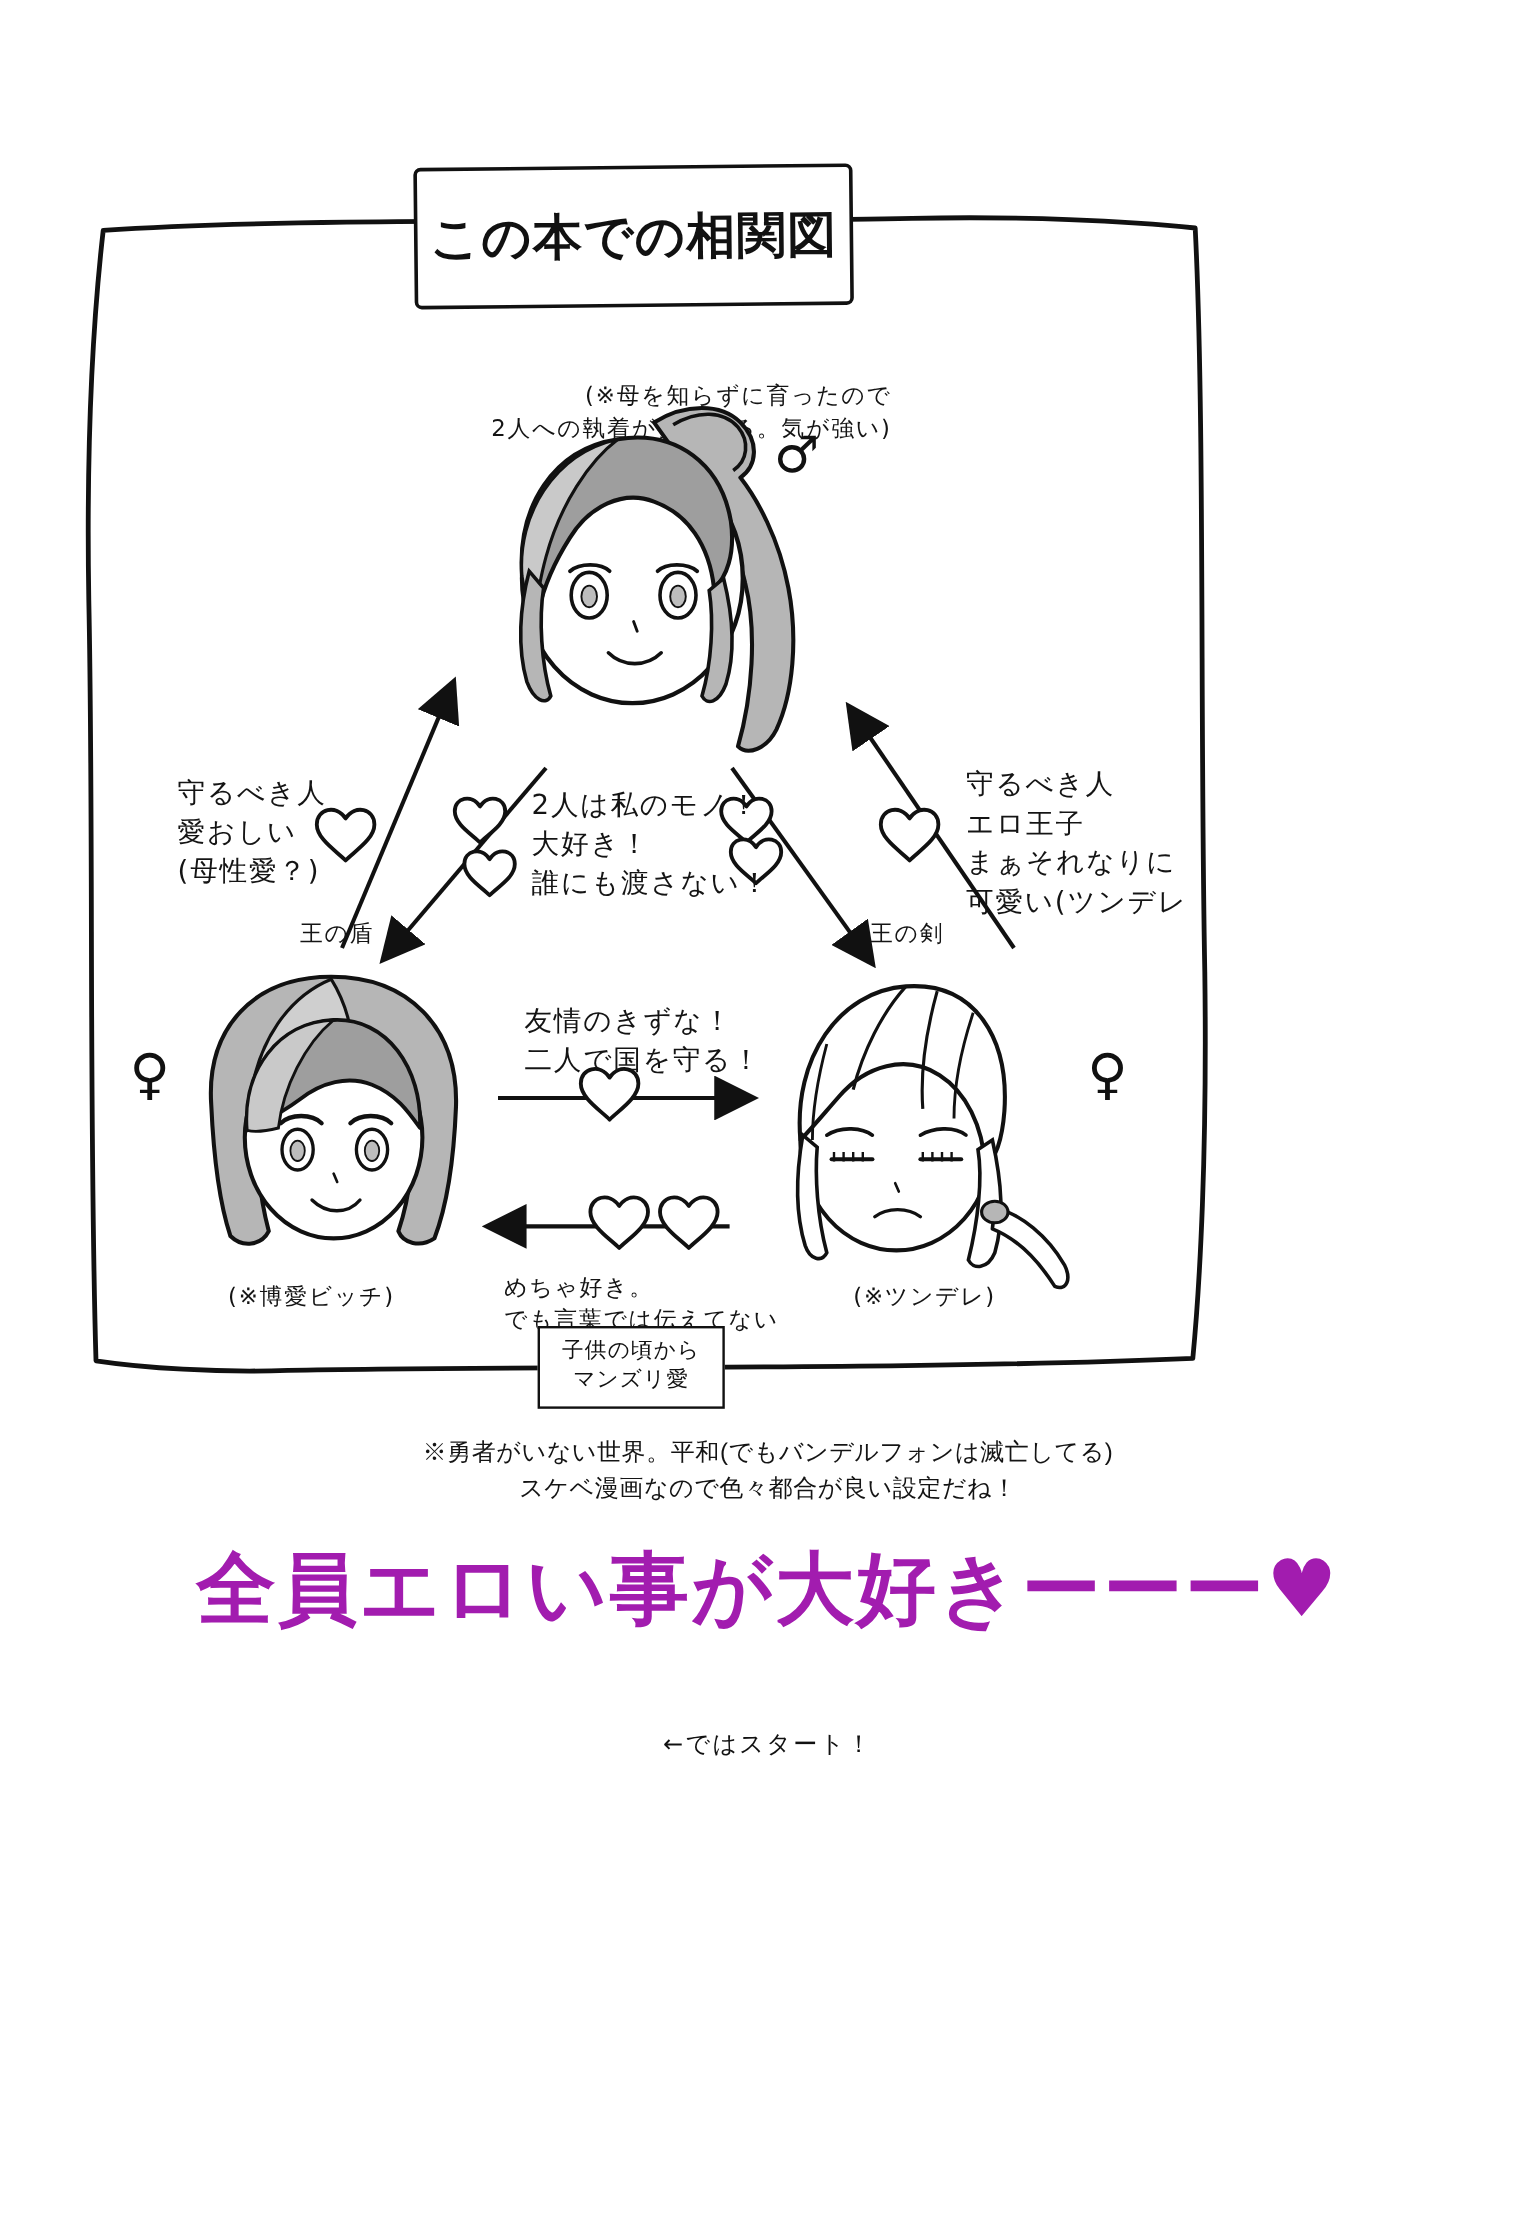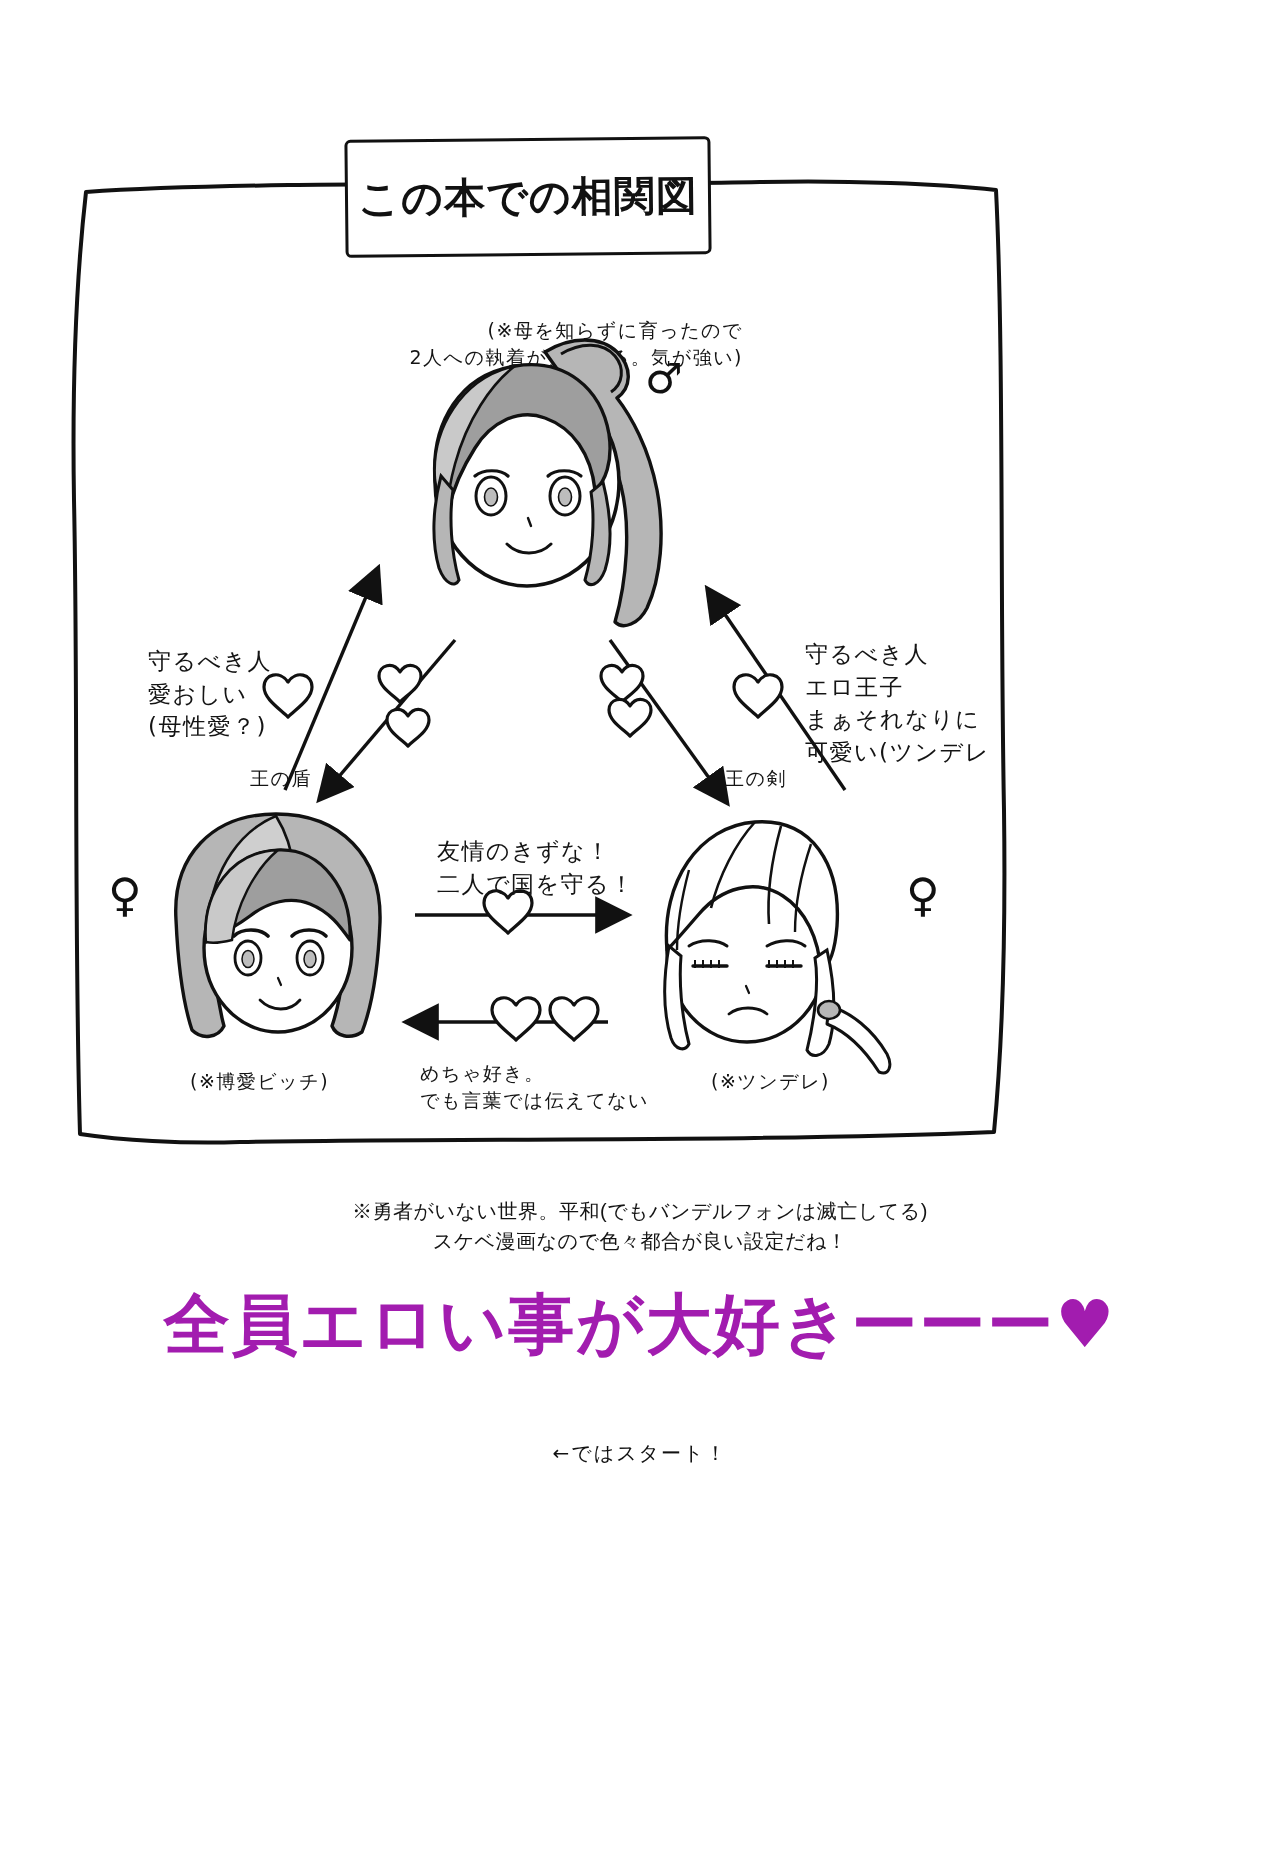--- a/index.html
+++ b/index.html
@@ -238,23 +238,28 @@
   <div class="hw role-shield">王の盾</div>
   <div class="hw role-sword">王の剣</div>
 
   <div class="hw left-block">守るべき人
 愛おしい
 (母性愛？)</div>
   <div class="hw right-block">守るべき人
 エロ王子
 まぁそれなりに
 可愛い(ツンデレ</div>
+  <div class="hw center-block">2人は私のモノ！
+大好き！
+誰にも渡さない！</div>
   <div class="hw mid-block">友情のきずな！
 二人で国を守る！</div>
 
+  <div class="boxed-note">子供の頃から
+マンズリ愛</div>
 
   <div class="hw cap-left">(※博愛ビッチ)</div>
   <div class="hw cap-right">(※ツンデレ)</div>
   <div class="hw cap-feel">めちゃ好き。
 でも言葉では伝えてない</div>
 
   <div class="hw bottom-note">※勇者がいない世界。平和(でもバンデルフォンは滅亡してる)
 スケベ漫画なので色々都合が良い設定だね！</div>
   <div class="big-line">全員エロい事が大好きーーー♥</div>
   <div class="start-line">←ではスタート！</div>

